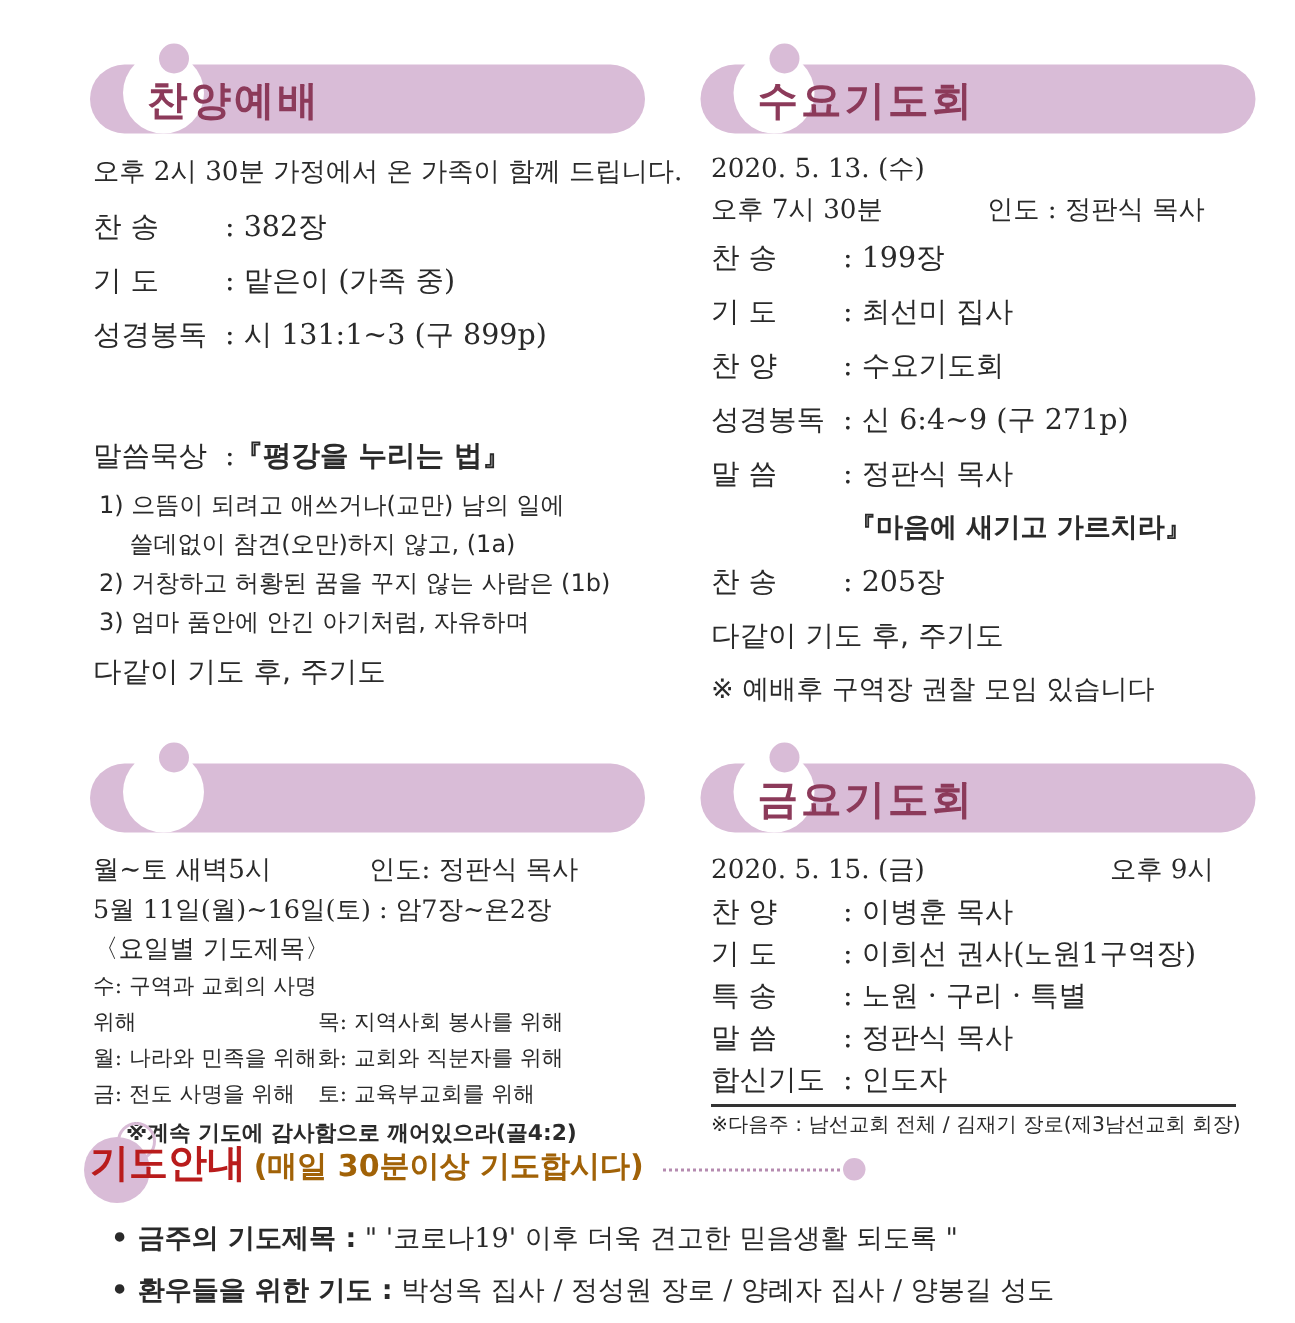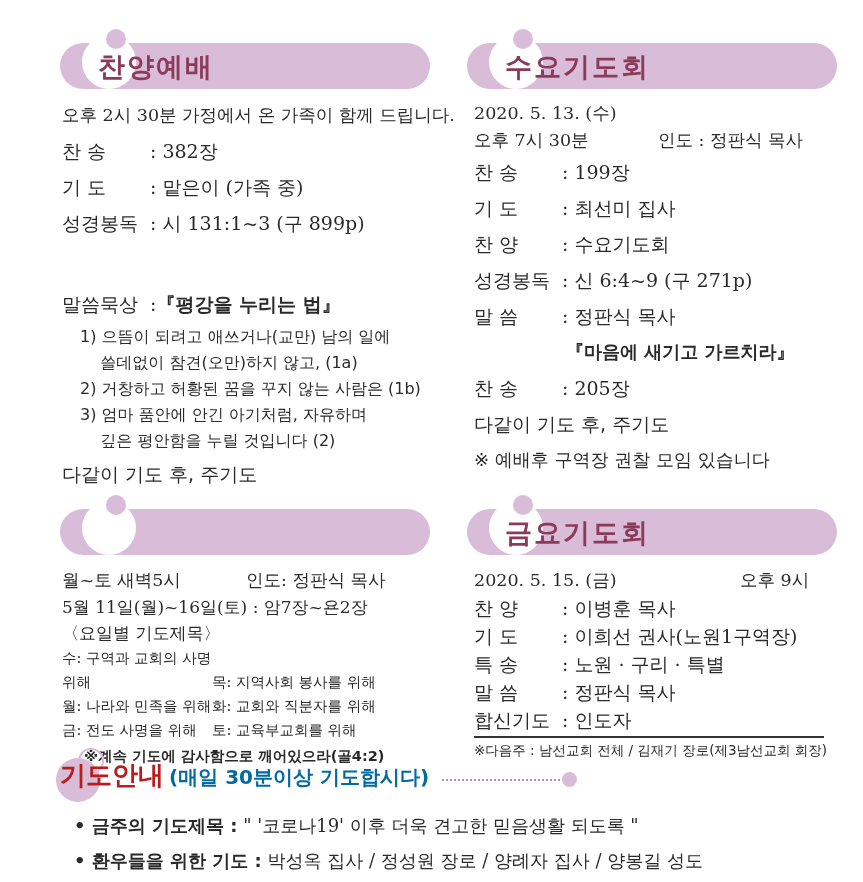--- a/index.html
+++ b/index.html
@@ -15,46 +15,45 @@
   .sec { position:absolute; }
   .row { white-space:nowrap; font-size:19px; line-height:36px; }
   .sm  { font-size:16px; line-height:26px; }
   .xs  { font-size:14.5px; line-height:24px; }
   .sans { font-family:"DejaVu Sans", sans-serif; }
   .bold { font-weight:bold; }
   .lbl { display:inline-block; }
   .hr { border-top:2px solid #333; }
   .pray-head { position:absolute; left:60px; top:758px; white-space:nowrap; }
   .pray-head .big { font-family:Liberation Sans, sans-serif; font-weight:bold; font-size:26px; color:#b91c1c; }
-  .pray-head .sub { font-family:"DejaVu Sans", sans-serif; font-weight:bold; font-size:20px; color:#0369a1; }
+  .pray-head .sub { font-family:"DejaVu Sans", sans-serif; font-weight:bold; font-size:20px; color:#a16207; }
   .circle-deco { position:absolute; left:56px; top:758px; width:44px; height:44px; border-radius:50%; background:#d9bcd7; }
   .circle-ring { position:absolute; left:78px; top:748px; width:22px; height:22px; border-radius:50%; border:2px solid #d9bcd7; background:transparent; }
   .dots { display:inline-block; width:118px; border-top:2px dotted #b58bb0; vertical-align:middle; margin-left:8px; }
   .dot-end { display:inline-block; width:15px; height:15px; border-radius:50%; background:#d9bcd7; vertical-align:middle; margin-left:2px; }
 </style>
 </head>
 <body>
 
 <div class="pill" style="left:60px; top:43px; width:370px;">
   <div class="bubble"></div>
   <div class="bubble2"></div>
   <div class="title">찬양예배</div>
 </div>
 <div class="sec" style="left:62px; top:97px; width:380px;">
   <div class="row" style="font-size:17.5px;">오후 2시 30분  가정에서 온 가족이 함께 드립니다.</div>
   <div class="row"><span class="lbl" style="width:88px;">찬      송</span><span>: 382장</span></div>
   <div class="row"><span class="lbl" style="width:88px;">기      도</span><span>: 맡은이 (가족 중)</span></div>
   <div class="row"><span class="lbl" style="width:88px;">성경봉독</span><span>: 시 131:1~3 (구 899p)</span></div>
   <div class="row"><span class="lbl" style="width:88px;margin-top:45px;">말씀묵상</span><span>:</span><span class="sans bold">『평강을 누리는 법』</span></div>
-  <div class="sans" style="margin-top:2px; padding-left:4px;margin-left:14px;">
+  <div class="sans" style="margin-top:2px; padding-left:4px;">
     <div class="sm" style="white-space:pre;">1) 으뜸이 되려고 애쓰거나(교만) 남의 일에</div>
     <div class="sm" style="white-space:pre;">    쓸데없이 참견(오만)하지 않고, (1a)</div>
     <div class="sm" style="white-space:pre;">2) 거창하고 허황된 꿈을 꾸지 않는 사람은 (1b)</div>
     <div class="sm" style="white-space:pre;">3) 엄마 품안에 안긴 아기처럼, 자유하며</div>
-    <div class="sm" style="white-space:pre;">    깊은 평안함을 누릴 것입니다 (2)</div>
   </div>
   <div class="row sans" style="margin-top:2px;">다같이 기도 후, 주기도</div>
 </div>
 
 <div class="pill" style="left:467px; top:43px; width:370px;">
   <div class="bubble"></div>
   <div class="bubble2"></div>
   <div class="title">수요기도회</div>
 </div>
 <div class="sec" style="left:474px; top:100px; width:380px;">

